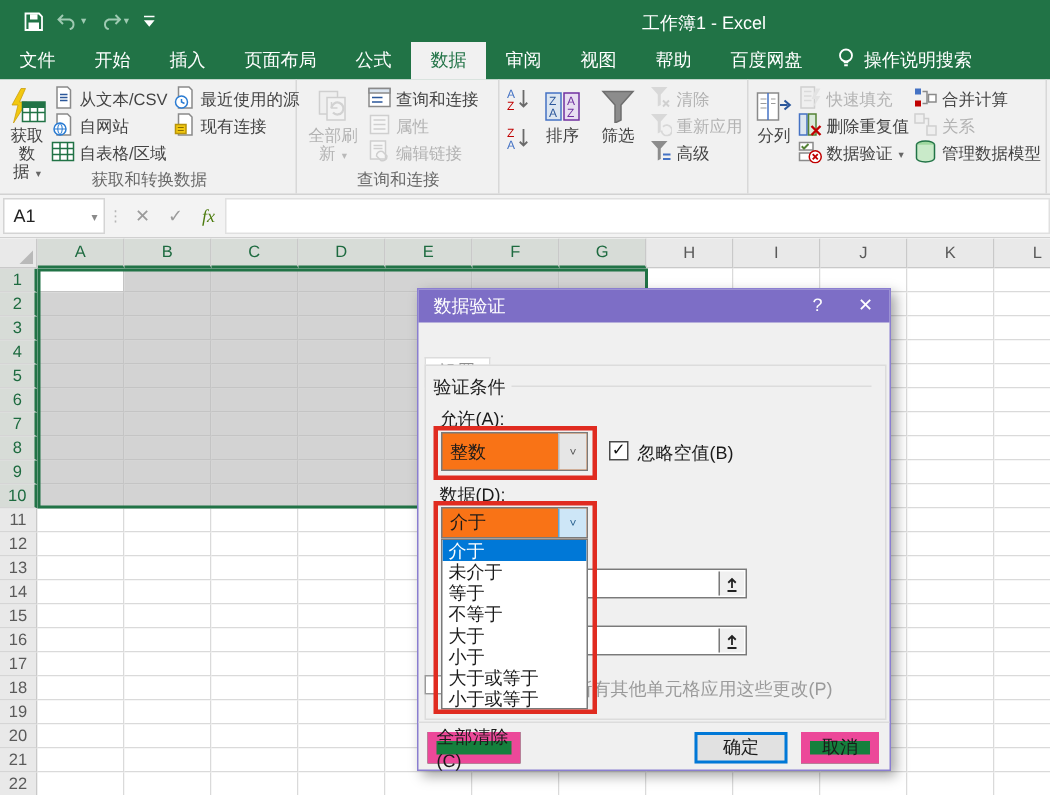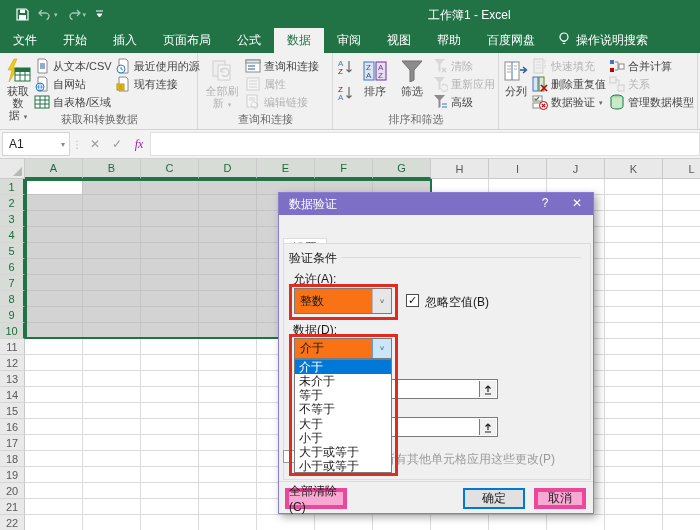--- a/index.html
+++ b/index.html
@@ -33,21 +33,21 @@
   .arr{font-size:7px;color:#666;margin-left:1px;}
   .disabled .arr{color:#b0b0b0;}
   .sorticons{display:flex;flex-direction:column;gap:9px;padding-top:3px;}
 
   
   .formulabar{position:absolute;left:0;top:130px;width:700px;height:29px;background:#f3f3f3;border-bottom:1px solid #d0d0d0;display:flex;align-items:stretch;justify-content:center;}
   .namebox{width:68px;margin:2px 0 2px 2px;background:#fff;border:1px solid #d4d4d4;display:flex;align-items:center;font-size:12px;color:#222;padding-left:6px;position:relative;}
   .namebox .nbarr{position:absolute;right:4px;font-size:8px;color:#8a8a8a;}
   .fbsep{width:14px;display:flex;align-items:center;justify-content:center;color:#b5b5b5;font-size:10px;}
   .fbtn{width:22px;display:flex;align-items:center;justify-content:center;color:#9b9b9b;font-size:12px;}
-  .fbtn.fx{font-style:italic;font-family:"Liberation Serif",serif;color:#a21caf;}
+  .fbtn.fx{font-style:italic;font-family:"Liberation Serif",serif;color:#4d7c0f;}
   .formulafield{flex:1;background:#fff;border:1px solid #e0e0e0;margin:2px 0;font-size:12px;padding-left:6px;color:#222;display:flex;align-items:center;}
 
   
   .sheet{position:absolute;left:0;top:159px;width:700px;height:371px;background:#fff;overflow:hidden;}
   .colheads{display:flex;height:20px;}
   .cornercell{width:25px;height:20px;background:#e9e9e9;border-right:1px solid #c9c9c9;border-bottom:1px solid #c9c9c9;position:relative;flex:none;}
   .cornercell:after{content:"";position:absolute;right:2px;bottom:2px;border-left:9px solid transparent;border-bottom:9px solid #b9b9b9;}
   .chead{width:58px;height:20px;flex:none;background:#e9e9e9;border-right:1px solid #c9c9c9;border-bottom:1px solid #c9c9c9;font-size:11px;color:#5a5a5a;display:flex;align-items:center;justify-content:center;}
   .chead.selhead{background:#d7dcd7;color:#1e6b40;border-bottom:2px solid #217346;}
   .grow{display:flex;height:16px;}
@@ -79,21 +79,21 @@
   .rangefield{position:absolute;left:15px;width:204px;height:20px;background:#fff;border:1px solid #7a7a7a;z-index:1;}
   .rangefield .collapse{position:absolute;right:1px;top:1px;bottom:1px;width:17px;background:#f0f0f0;border-left:1px solid #7a7a7a;display:flex;align-items:center;justify-content:center;}
   .applylbl{position:absolute;left:20px;top:258px;font-size:12px;color:#9a9a9a;white-space:nowrap;z-index:1;}
   .dlglist{position:absolute;left:15px;top:166px;width:98px;height:114px;background:#fff;border:1px solid #7a7a7a;z-index:5;overflow:hidden;}
   .dlglist .opt{height:14.25px;display:flex;align-items:center;padding-left:4px;font-size:12px;color:#1a1a1a;}
   .dlglist .opt.selected{background:#0078d7;color:#fff;}
   .redbox{position:absolute;border:3px solid #e02b20;z-index:8;pointer-events:none;}
   .redbox1{left:10px;top:91px;width:109px;height:36px;}
   .redbox2{left:10px;top:141px;width:109px;height:142px;}
   .dlgsep{position:absolute;left:0;right:0;top:288px;border-top:1px solid #dcdcdc;}
-  .dbtn{position:absolute;top:295px;height:21px;background:#f9a8d4;border:4px solid #ec4899;font-size:12px;color:#1a1a1a;display:flex;align-items:center;justify-content:center;}
+  .dbtn{position:absolute;top:295px;height:21px;background:#15803d;border:6px solid #ec4899;font-size:12px;color:#1a1a1a;display:flex;align-items:center;justify-content:center;}
   .dbtn.primary{border:2px solid #0078d7;background:#e1e1e1;}
 </style>
 </head>
 <body>
 
 <div class="app">
 
   <div class="titlebar">
     <div class="qat">
       <span class="qbtn">
@@ -301,21 +301,20 @@
             </div>
             <div class="smallbtn">
               <span><svg width="16" height="16" viewBox="0 0 16 16">
                   <path d="M2 1h11l-4.5 5v7l-2 1V6z" fill="#8c8c8c"></path>
                   <path d="M10 10h5M10 13h5" stroke="#4472c4" stroke-width="1.2"></path>
                 </svg></span>
               <span>高级</span>
             </div>
           </div>
         </div>
-        <div class="glabel">排序和筛选</div>
       </div>
       <div class="rgroup" style="left: 500px; width: 198px;">
         <div class="gcontent">
           <div class="bigbtn">
             <span class="bicon">
               <svg width="24" height="22" viewBox="0 0 24 22">
                 <rect x="1" y="2" width="14" height="18" fill="#fff" stroke="#8a8a8a"></rect>
                 <path d="M8 2v18" stroke="#4472c4"></path>
                 <path d="M3 6h4M3 9h4M3 12h4M10 6h3M10 9h3" stroke="#9a9a9a" stroke-width=".8"></path>
                 <path d="M16 10h5M19 7l3.5 3-3.5 3" fill="none" stroke="#2b579a" stroke-width="1.4"></path>

